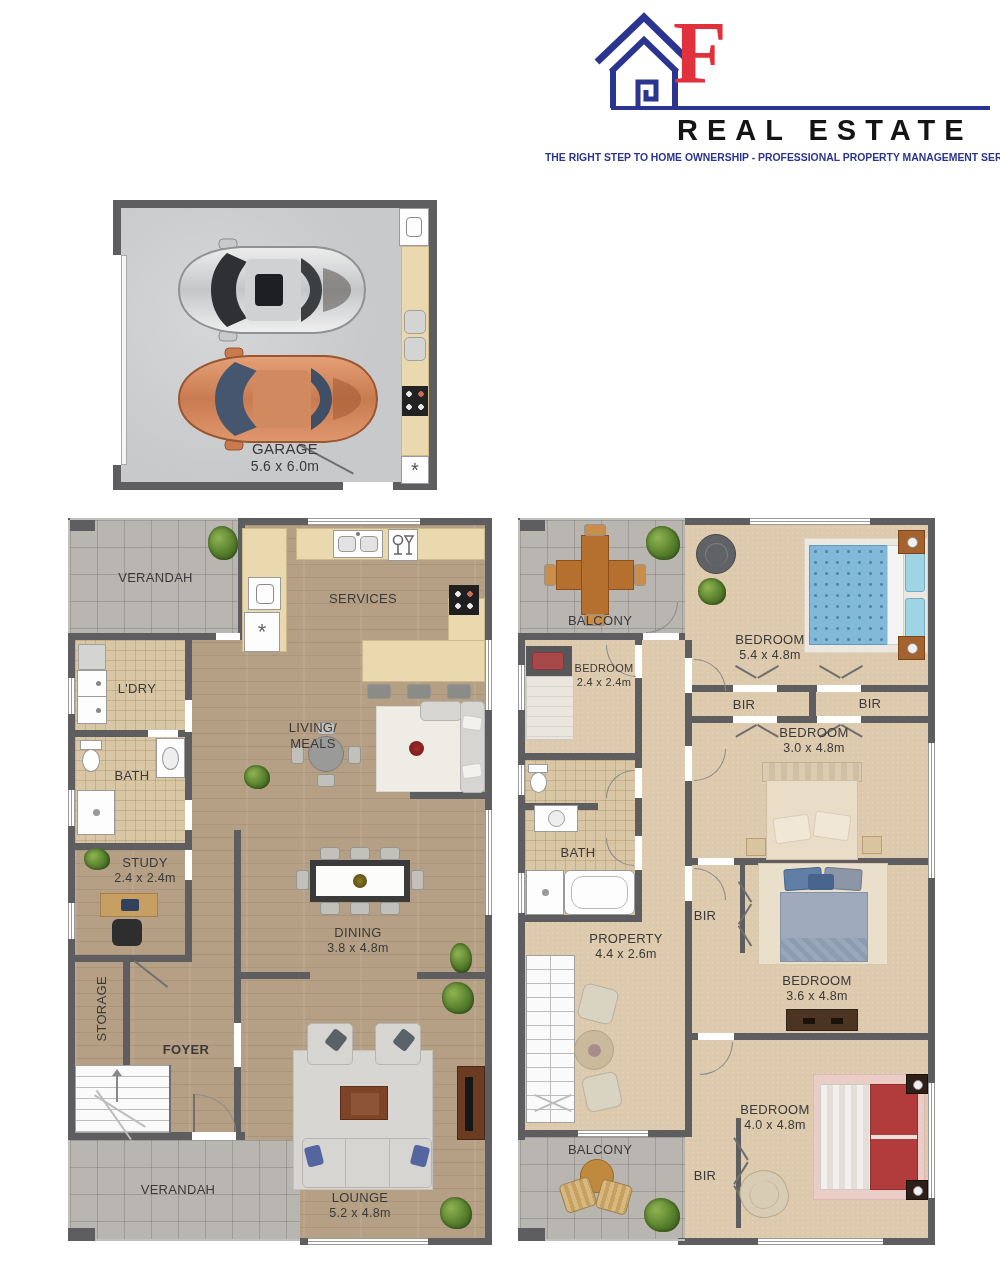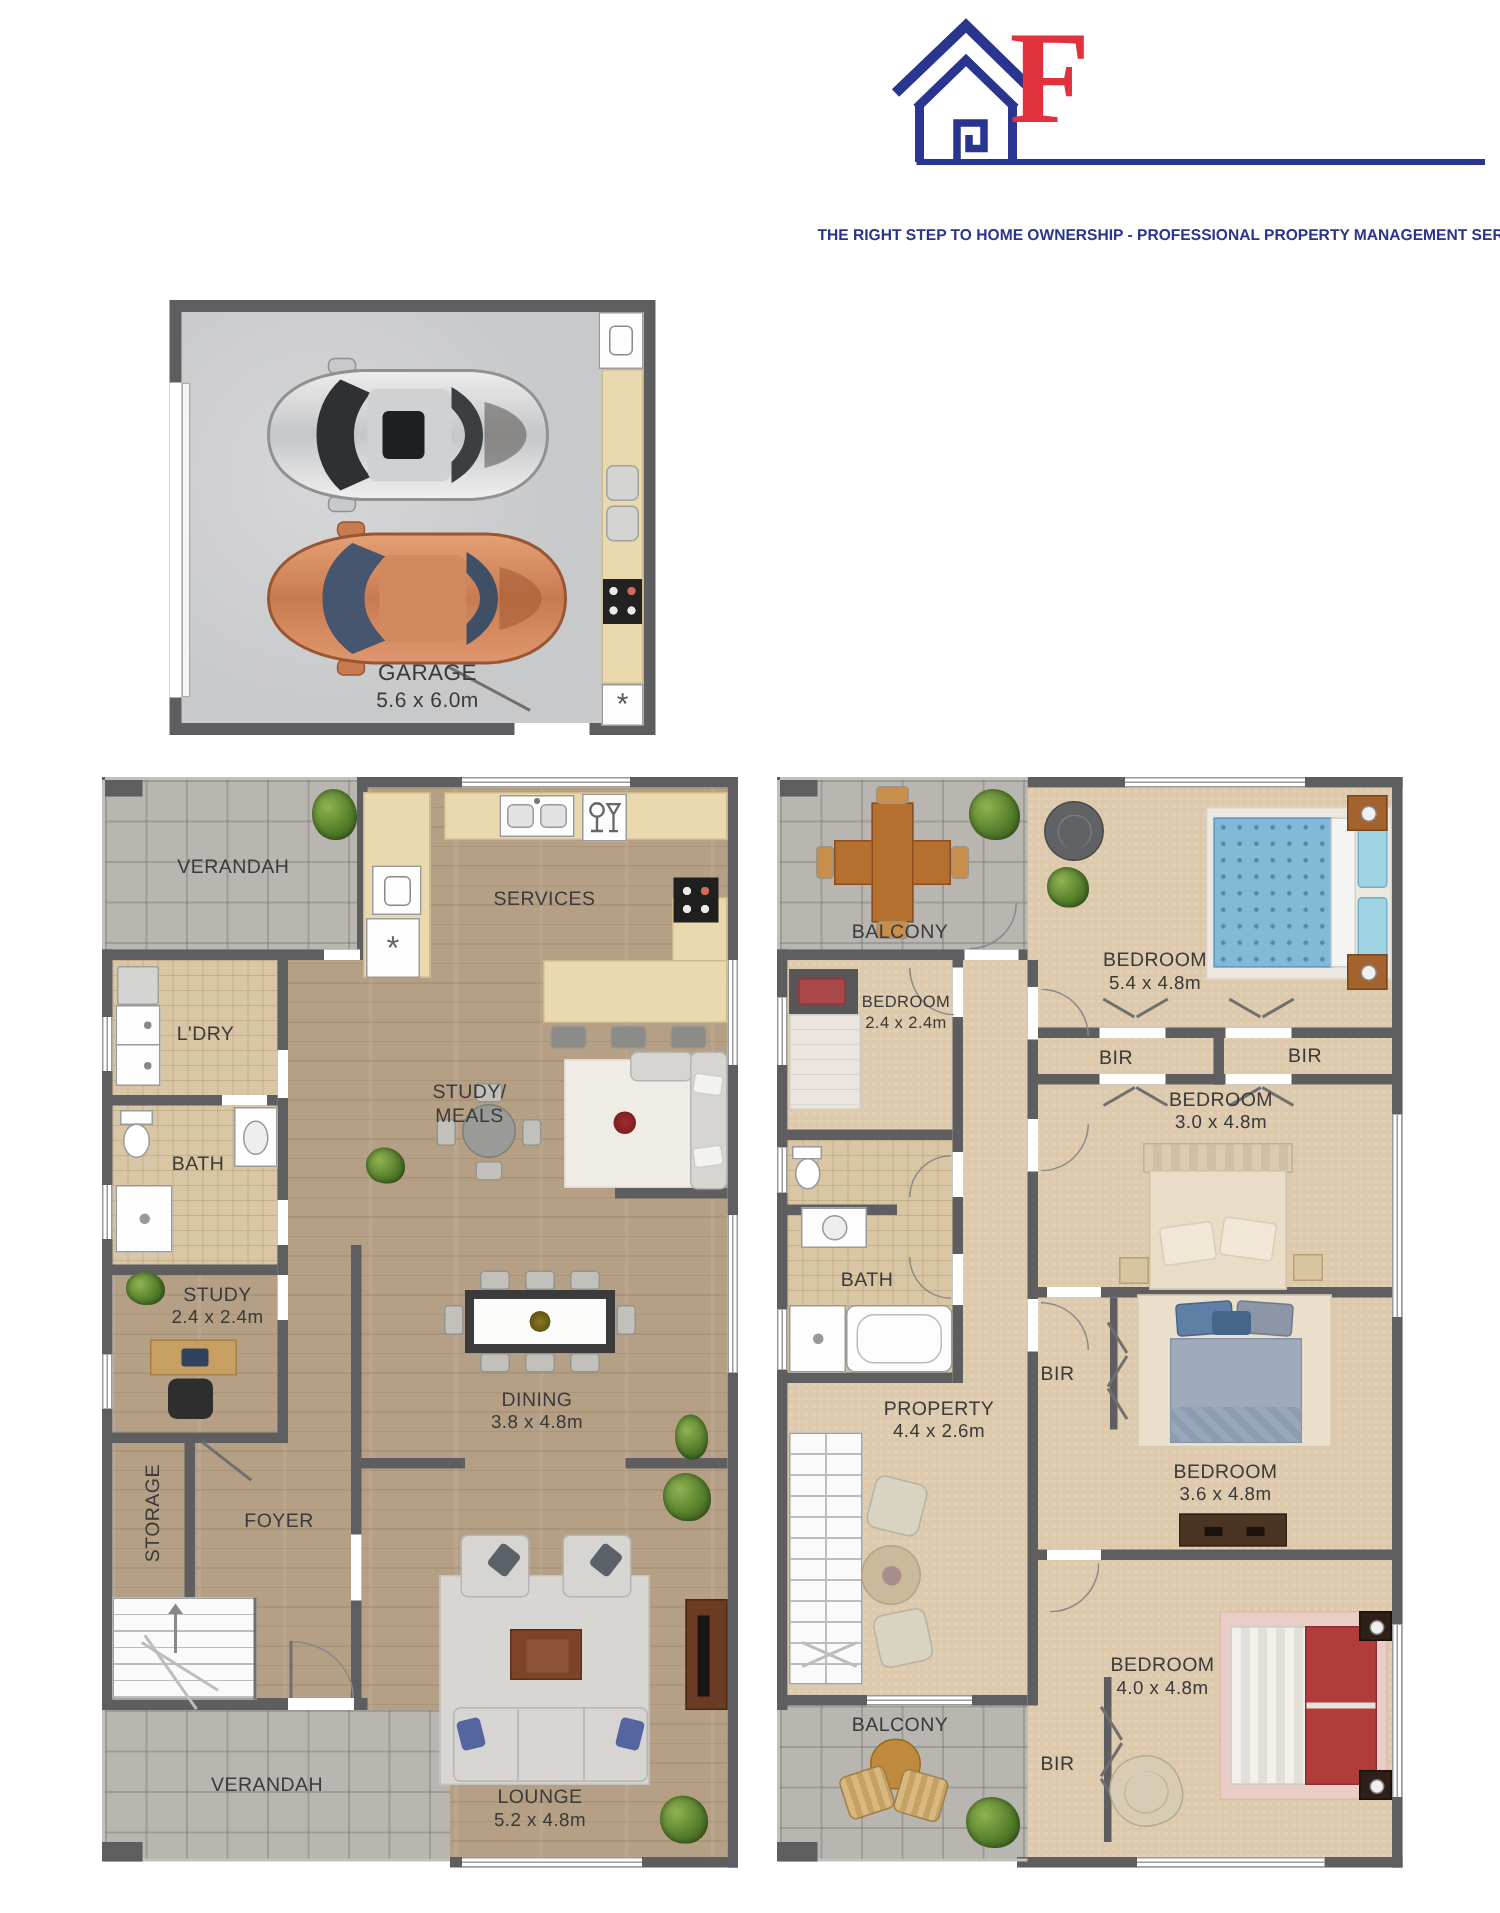--- a/index.html
+++ b/index.html
@@ -74,20 +74,21 @@
     <svg class="abs" style="left:48px;top:4px;" width="102" height="100" viewBox="0 0 102 100">
       <path d="M4,50 L51,5 L97,50" fill="none" stroke="#2a3590" stroke-width="7"></path>
       <path d="M18,60 L51,28 L84,60" fill="none" stroke="#2a3590" stroke-width="6"></path>
       <path d="M20,58 L20,96 M82,58 L82,96" fill="none" stroke="#2a3590" stroke-width="6"></path>
       <path d="M45,96 L45,70 L63,70 L63,87 L53,87 L53,78" fill="none" stroke="#2a3590" stroke-width="5"></path>
     </svg>
     <div class="brand" style="left:128px;top:10px;">
       <span class="f1">F</span>
     </div>
     <div class="abs" style="left:66px;top:98px;width:379px;height:4px;background:#2a3590;"></div>
+    <div class="realestate" style="left:132px;top:106px;">REAL ESTATE</div>
     <div class="tagline" style="left:0;top:144px;width:450px;">THE RIGHT STEP TO HOME OWNERSHIP -  PROFESSIONAL PROPERTY MANAGEMENT SERVICES</div>
   </div>
 
   <div class="abs" style="left:113px;top:200px;width:324px;height:290px;background:#5e5e60;">
     <div class="concrete" style="left:8px;top:8px;width:308px;height:274px;"></div>
 
     <div class="gap" style="left:0;top:55px;width:8px;height:210px;"></div>
     <div class="abs" style="left:8px;top:55px;width:6px;height:210px;background:#f5f5f5;border:1px solid #aaa;"></div>
 
     <div class="bench" style="left:288px;top:46px;width:28px;height:210px;"></div>
@@ -297,29 +298,29 @@
     <div class="plant" style="left:16px;top:330px;width:26px;height:22px;"></div>
     <div class="plant" style="left:382px;top:425px;width:22px;height:30px;"></div>
     <div class="plant" style="left:374px;top:464px;width:32px;height:32px;"></div>
     <div class="plant" style="left:372px;top:679px;width:32px;height:32px;"></div>
 
     <div class="rlabel" style="left:30px;top:52px;width:115px;">VERANDAH</div>
     <div class="rlabel" style="left:245px;top:73px;width:100px;">SERVICES</div>
     <div class="rlabel" style="left:29px;top:163px;width:80px;">L'DRY</div>
     <div class="rlabel" style="left:24px;top:250px;width:80px;">BATH</div>
     <div class="rlabel" style="left:195px;top:202px;width:100px;">
-      <div>STUDY/</div>
+      <div>LIVING/</div>
       <div>MEALS</div>
     </div>
     <div class="rlabel" style="left:27px;top:337px;width:100px;">
       <div>STUDY</div>
       <div class="rdims">2.4 x 2.4m</div>
     </div>
     <div class="rlabel" style="left:-6px;top:483px;width:80px;transform:rotate(-90deg);">STORAGE</div>
-    <div class="rlabel" style="left:68px;top:488px;width:100px;">FOYER</div>
+    <div class="rlabel" style="left:68px;top:524px;width:100px;font-weight:bold;">FOYER</div>
     <div class="rlabel" style="left:240px;top:407px;width:100px;">
       <div>DINING</div>
       <div class="rdims">3.8 x 4.8m</div>
     </div>
     <div class="rlabel" style="left:242px;top:672px;width:100px;">
       <div>LOUNGE</div>
       <div class="rdims">5.2 x 4.8m</div>
     </div>
     <div class="rlabel" style="left:50px;top:664px;width:120px;">VERANDAH</div>
   </div>

